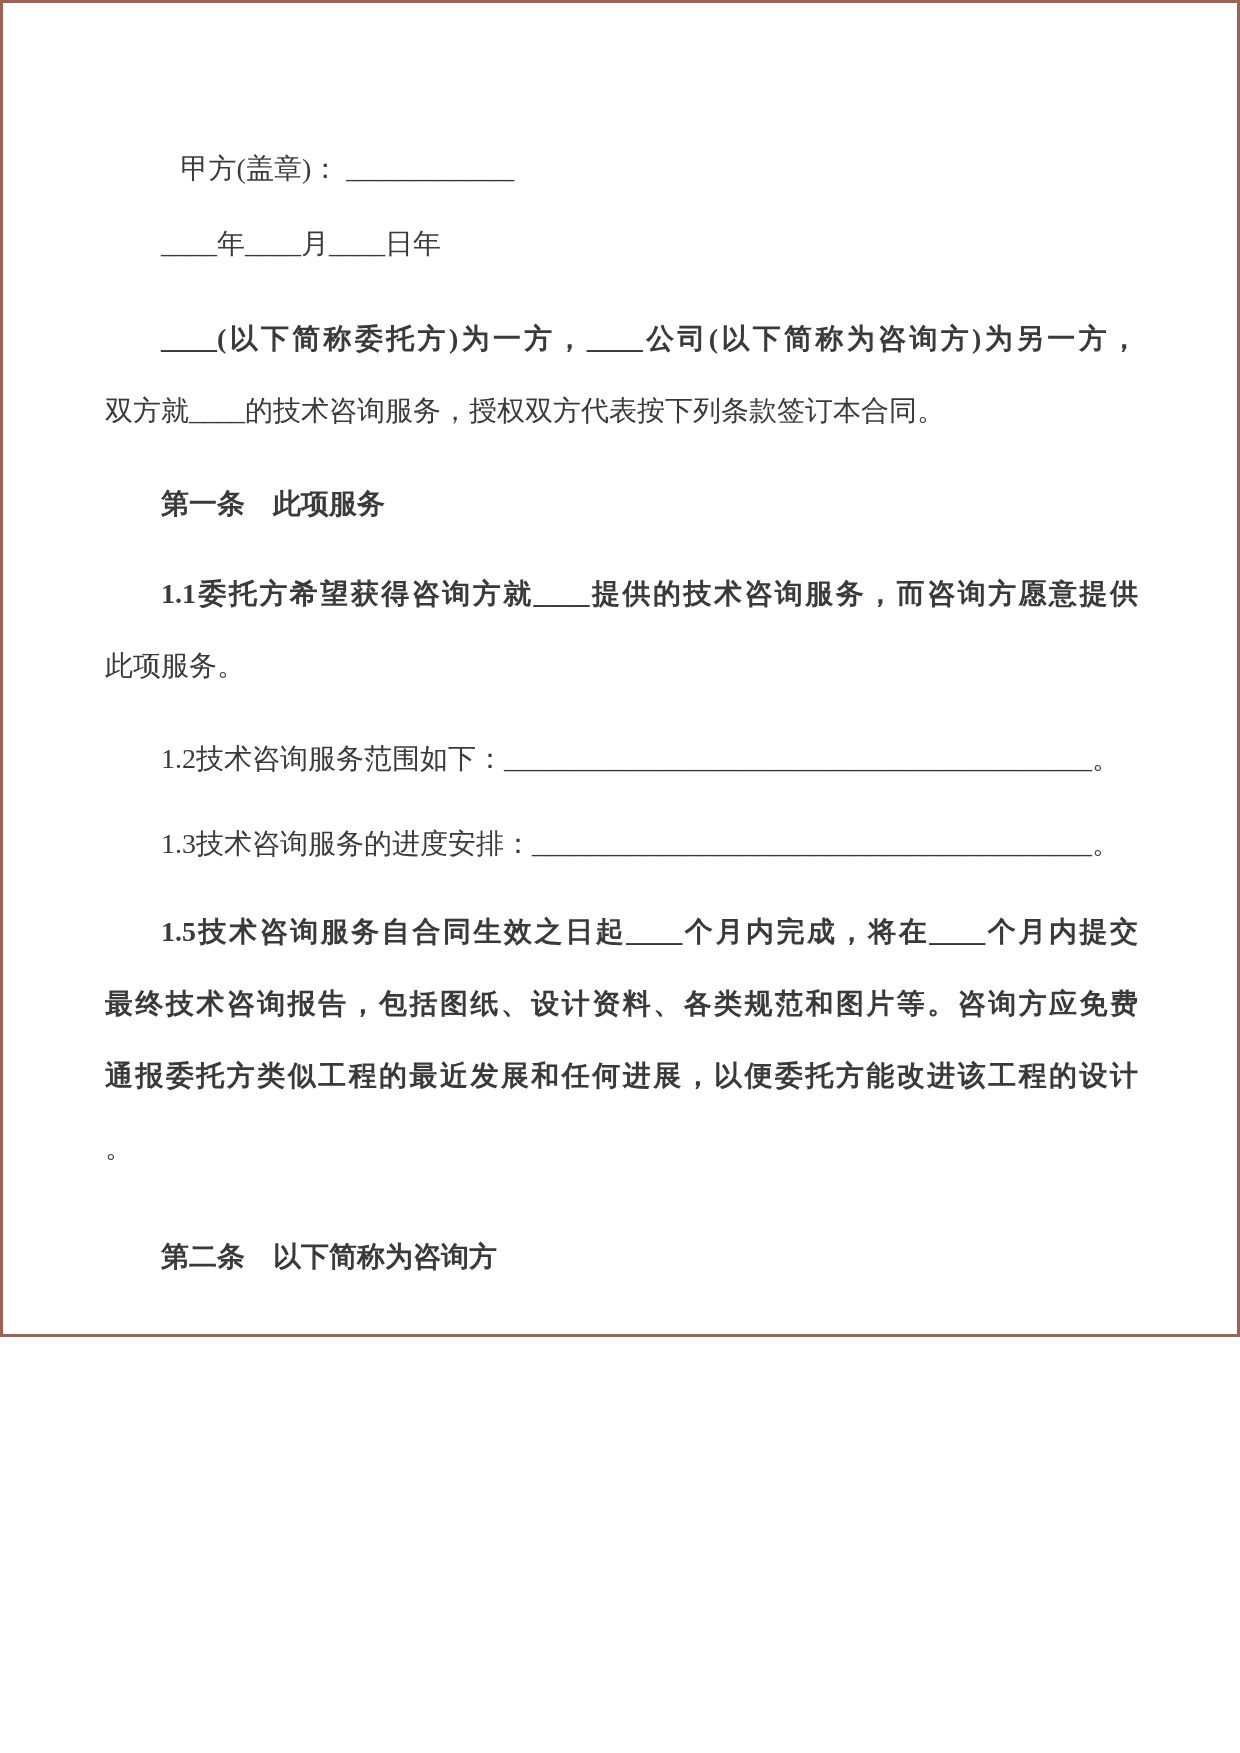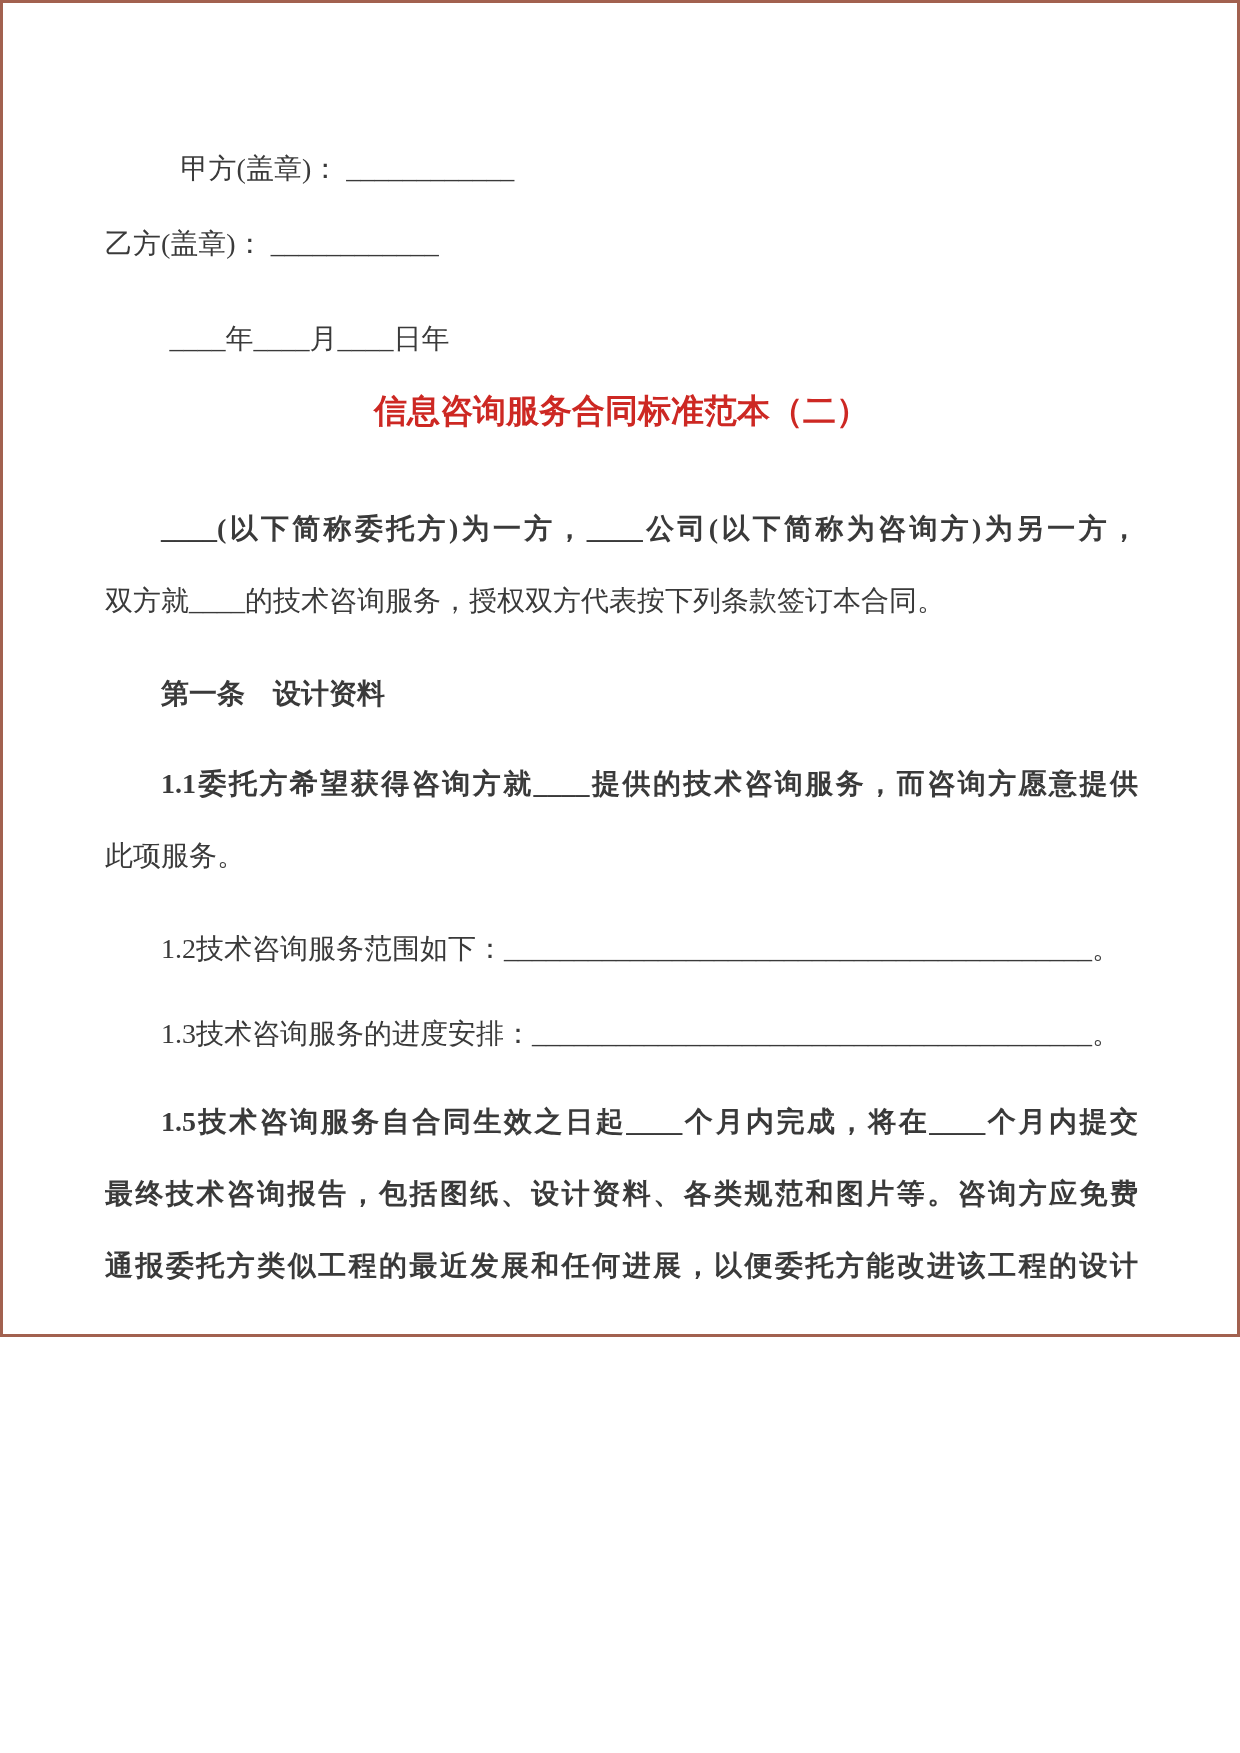--- a/index.html
+++ b/index.html
@@ -52,35 +52,31 @@
 </style>
 </head>
 <body>
 
 <div class="page">
   <div class="doc">
     <div class="front">
         <p class="indent">
           <span class="line first">甲方(盖章)： ____________</span>
         </p>
-        <p class="no-indent">
-          <span class="line first">乙方(盖章)： ____________</span>
-        </p>
         <p class="indent">
           <span class="line first">____年____月____日年</span>
         </p>
       </div>
-    <h1 class="title">信息咨询服务合同标准范本（二）</h1>
     <div class="main">
         <p class="indent">
           <span class="line first fill">____(以下简称委托方)为一方，____公司(以下简称为咨询方)为另一方，</span>
           <span class="line">双方就____的技术咨询服务，授权双方代表按下列条款签订本合同。</span>
         </p>
         <p class="heading indent">
-          <span class="line first">第一条　设计资料</span>
+          <span class="line first">第一条　此项服务</span>
         </p>
         <p class="indent">
           <span class="line first fill">1.1委托方希望获得咨询方就____提供的技术咨询服务，而咨询方愿意提供</span>
           <span class="line">此项服务。</span>
         </p>
         <p class="indent">
           <span class="line first">1.2技术咨询服务范围如下：__________________________________________。</span>
         </p>
         <p class="indent">
           <span class="line first">1.3技术咨询服务的进度安排：________________________________________。</span>

